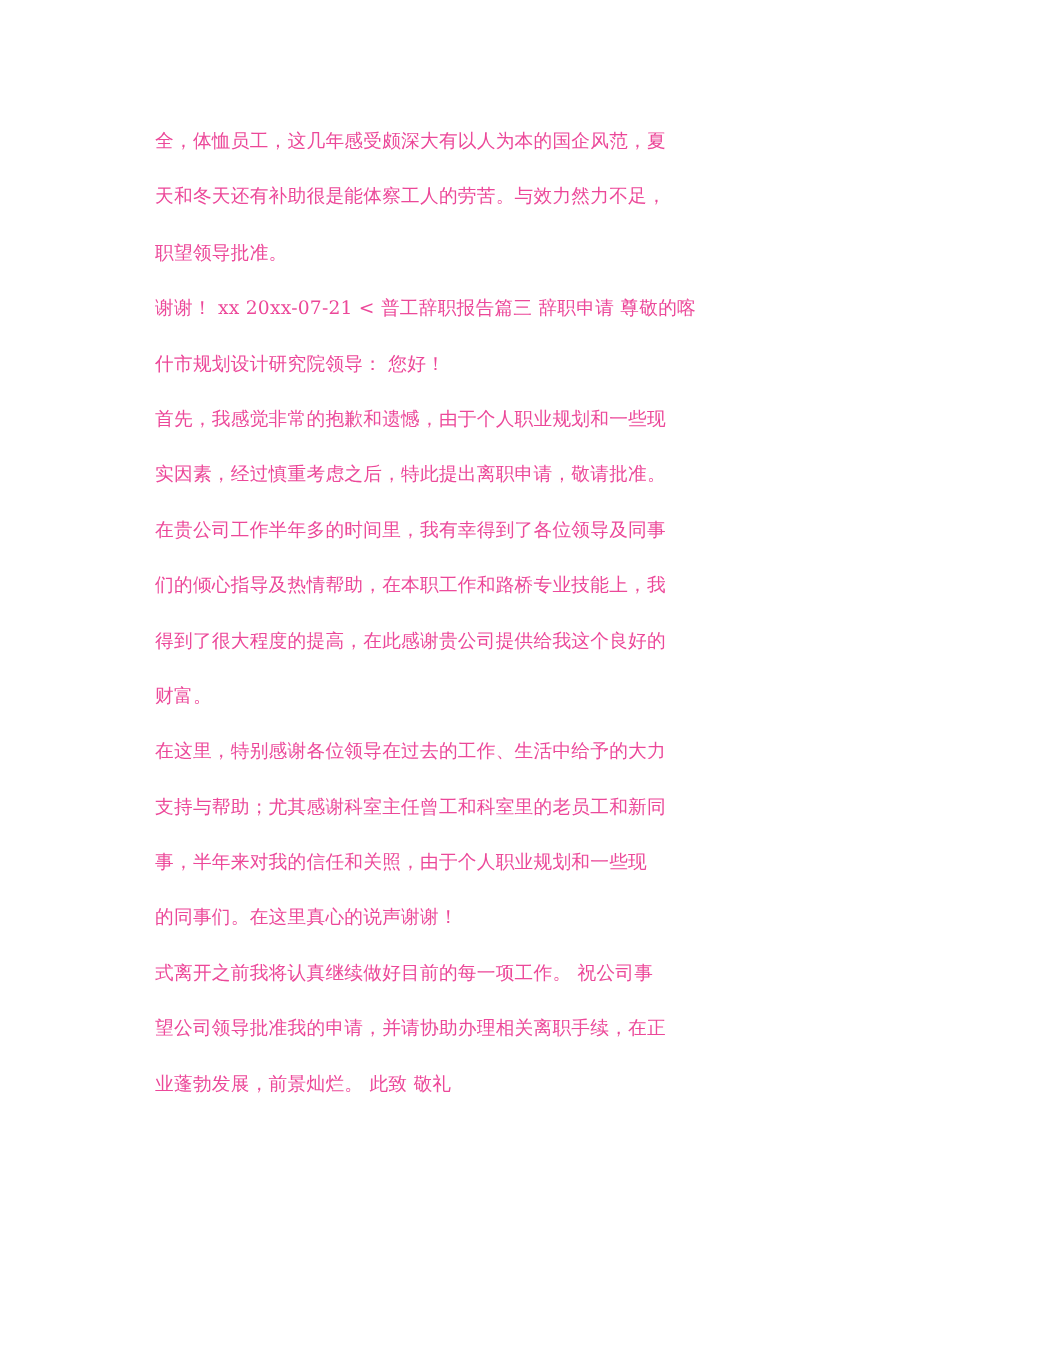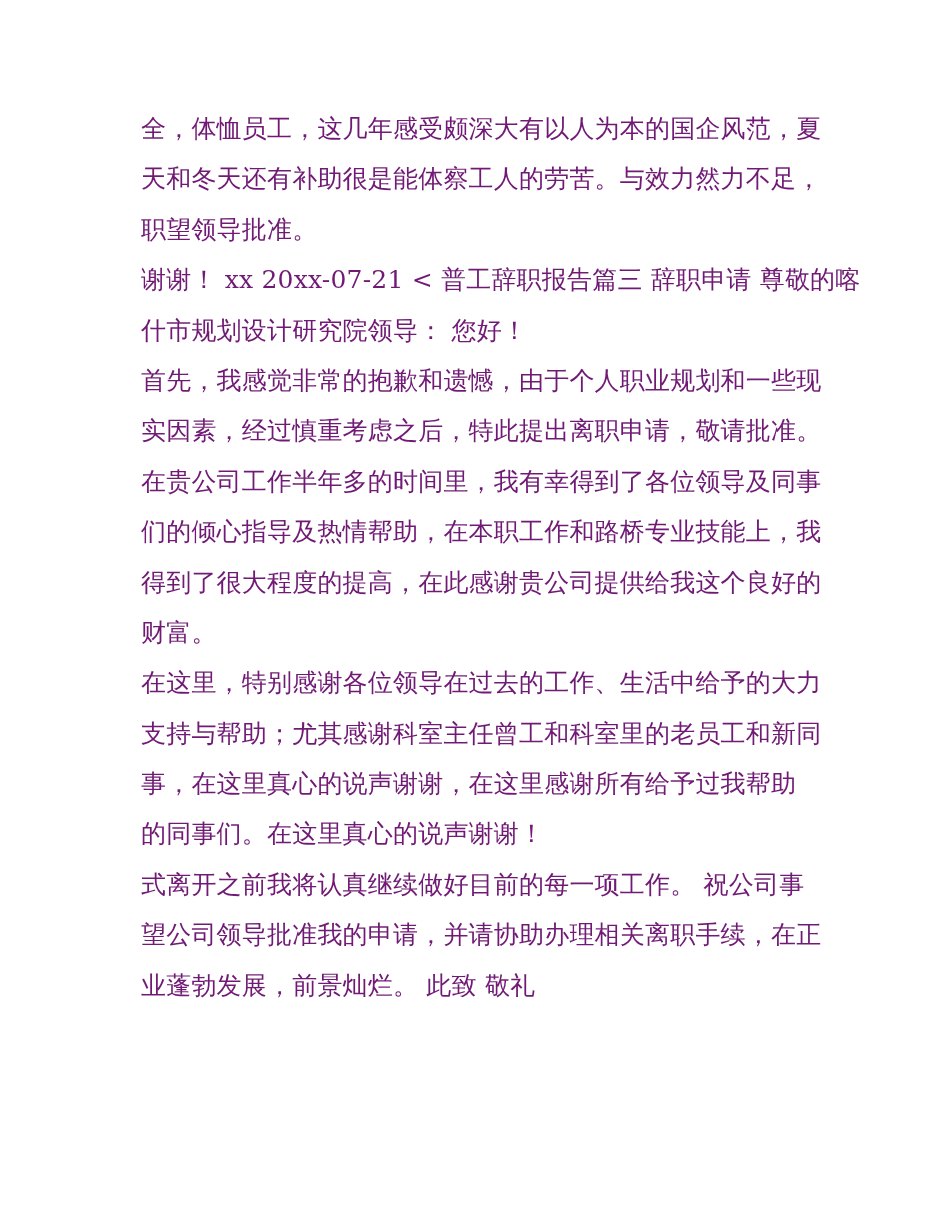--- a/index.html
+++ b/index.html
@@ -1,20 +1,20 @@
 <!DOCTYPE html>
 <html><head>
 <meta charset="utf-8">
 <style>
   html, body { margin: 0; padding: 0; background: #ffffff; }
   body { width: 950px; height: 1229px; position: relative; overflow: hidden; }
   .page {
     position: absolute; left: 141px; top: 104px; width: 672px;
     font-family: "DejaVu Serif", "Liberation Serif", serif;
-    font-size: 25px; line-height: 50.4px; color: #701a75;
+    font-size: 17px; line-height: 50.4px; color: #ec4899;
     letter-spacing: 0.2px;
   }
   .line { white-space: nowrap; height: 50.4px; }
 </style>
 </head>
 <body>
 
 <div class="page">
   <div class="line">全，体恤员工，这几年感受颇深大有以人为本的国企风范，夏</div>
   <div class="line">天和冬天还有补助很是能体察工人的劳苦。与效力然力不足，</div>
@@ -22,18 +22,18 @@
   <div class="line">谢谢！ xx 20xx-07-21 &lt; 普工辞职报告篇三 辞职申请 尊敬的喀</div>
   <div class="line">什市规划设计研究院领导： 您好！</div>
   <div class="line">首先，我感觉非常的抱歉和遗憾，由于个人职业规划和一些现</div>
   <div class="line">实因素，经过慎重考虑之后，特此提出离职申请，敬请批准。</div>
   <div class="line">在贵公司工作半年多的时间里，我有幸得到了各位领导及同事</div>
   <div class="line">们的倾心指导及热情帮助，在本职工作和路桥专业技能上，我</div>
   <div class="line">得到了很大程度的提高，在此感谢贵公司提供给我这个良好的</div>
   <div class="line">财富。</div>
   <div class="line">在这里，特别感谢各位领导在过去的工作、生活中给予的大力</div>
   <div class="line">支持与帮助；尤其感谢科室主任曾工和科室里的老员工和新同</div>
-  <div class="line">事，在这里真心的说声谢谢，在这里感谢所有给予过我帮助</div>
+  <div class="line">事，半年来对我的信任和关照，由于个人职业规划和一些现</div>
   <div class="line">的同事们。在这里真心的说声谢谢！</div>
   <div class="line">式离开之前我将认真继续做好目前的每一项工作。 祝公司事</div>
   <div class="line">望公司领导批准我的申请，并请协助办理相关离职手续，在正</div>
   <div class="line">业蓬勃发展，前景灿烂。 此致 敬礼</div>
 </div>
 
 </body></html>

